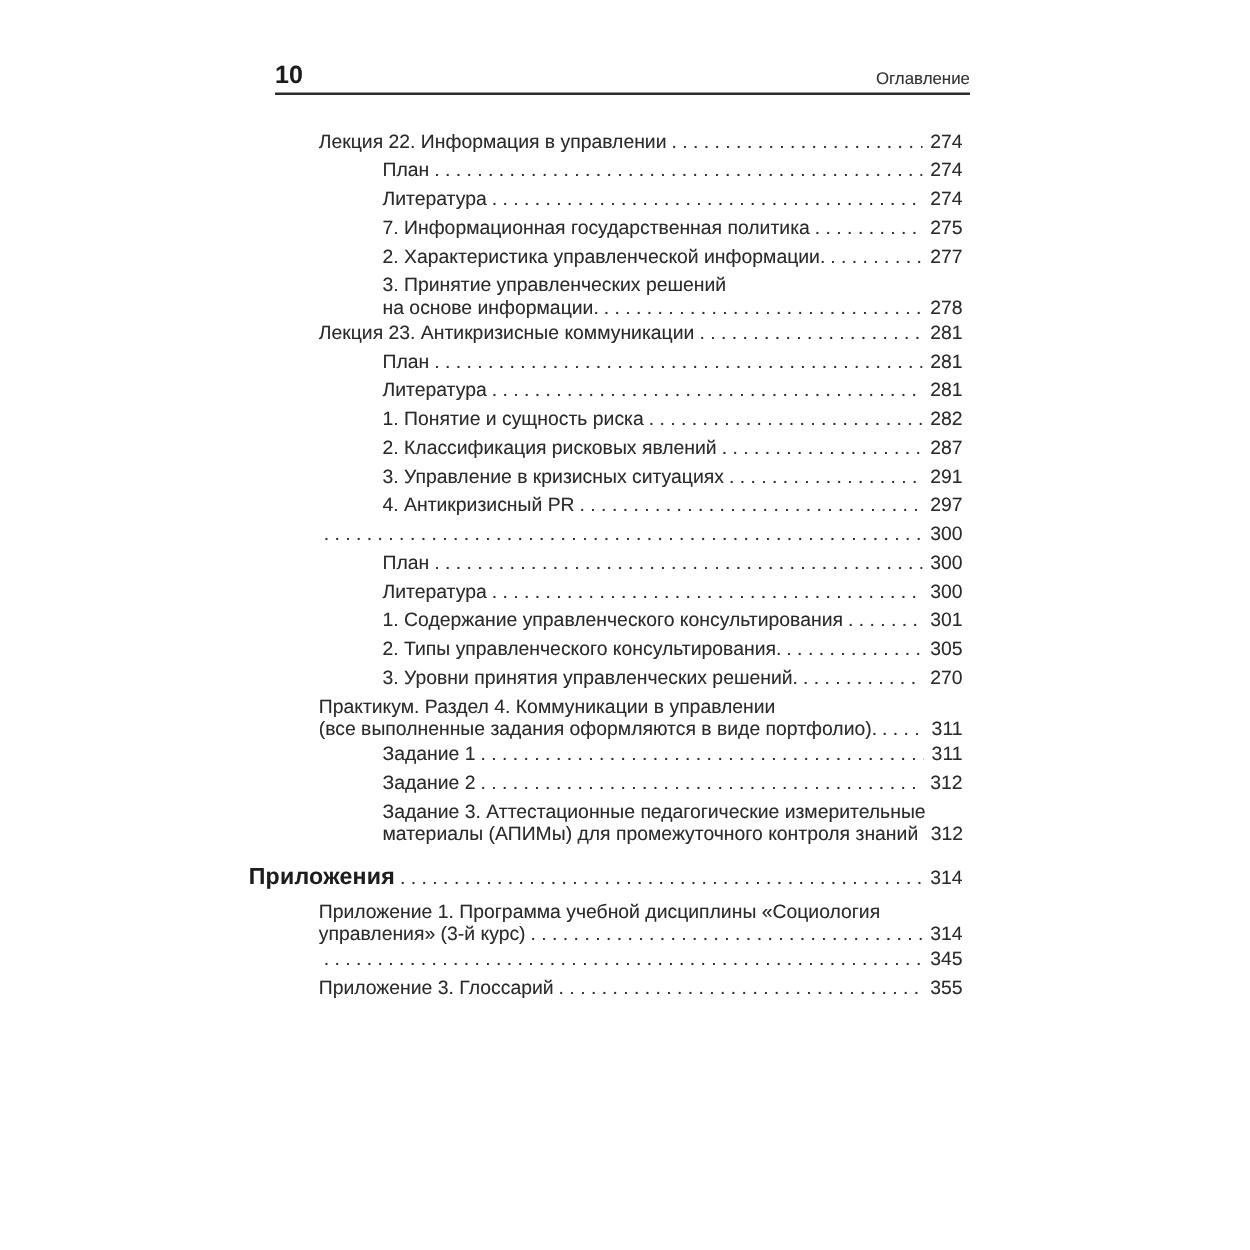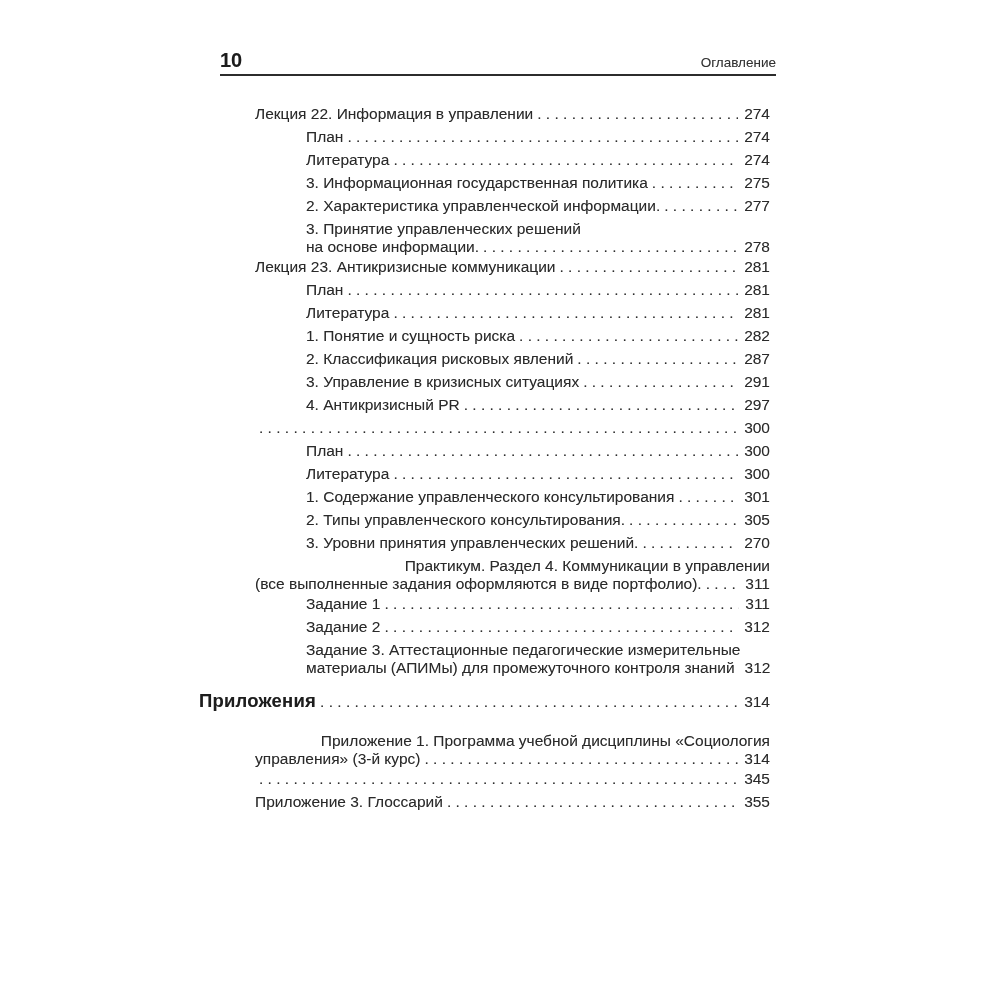--- a/index.html
+++ b/index.html
@@ -43,21 +43,21 @@
     position: absolute;
     top: 105px;
     left: 199px;
     width: 571px;
     font-size: 15.5px;
     line-height: 18px;
   }
   .entry { margin-bottom: 5px; }
   .entry.multi { margin-bottom: 2px; }
   .indent-0 { padding-left: 0; }
-  .indent-1 { padding-left: 56px; text-align: right; }
+  .indent-1 { padding-left: 56px; }
   .indent-2 { padding-left: 107px; }
 
   .wrap-line { white-space: nowrap; }
 
   .toc-line { display: flex; align-items: baseline; }
   .toc-text { flex: 0 0 auto; white-space: nowrap; }
   .leader {
     flex: 1 1 auto;
     min-width: 0;
     overflow: hidden;
@@ -65,21 +65,21 @@
     margin-left: 4px;
     margin-right: 6px;
     color: #2e2e2e;
   }
   .leader::after {
     content: ". . . . . . . . . . . . . . . . . . . . . . . . . . . . . . . . . . . . . . . . . . . . . . . . . . . . . . . . . . . . . . . . . . . . . . . . . . . . . . . . . . . . . . . . . . . .";
   }
   .pagenum { flex: 0 0 auto; white-space: nowrap; }
 
   
-  .entry.heading { margin-top: 12px; margin-bottom: 18px; line-height: 24px; }
+  .entry.heading { margin-top: 12px; margin-bottom: 6px; line-height: 24px; }
   .entry.heading .toc-text {
     font-weight: bold;
     font-size: 18.5px;
     color: #1d1d1d;
     letter-spacing: 0.2px;
   }
 </style>
 </head>
 <body>
 
@@ -111,21 +111,21 @@
       <div class="wrap-lines"></div>
       <div class="toc-line">
         <span class="toc-text">Литература</span>
         <span class="leader"></span>
         <span class="pagenum">274</span>
       </div>
     </div>
       <div class="entry indent-2">
       <div class="wrap-lines"></div>
       <div class="toc-line">
-        <span class="toc-text">3. Информационная государственная политика</span>
+        <span class="toc-text">7. Информационная государственная политика</span>
         <span class="leader"></span>
         <span class="pagenum">275</span>
       </div>
     </div>
       <div class="entry indent-2">
       <div class="wrap-lines"></div>
       <div class="toc-line">
         <span class="toc-text">2. Характеристика управленческой информации.</span>
         <span class="leader"></span>
         <span class="pagenum">277</span>

